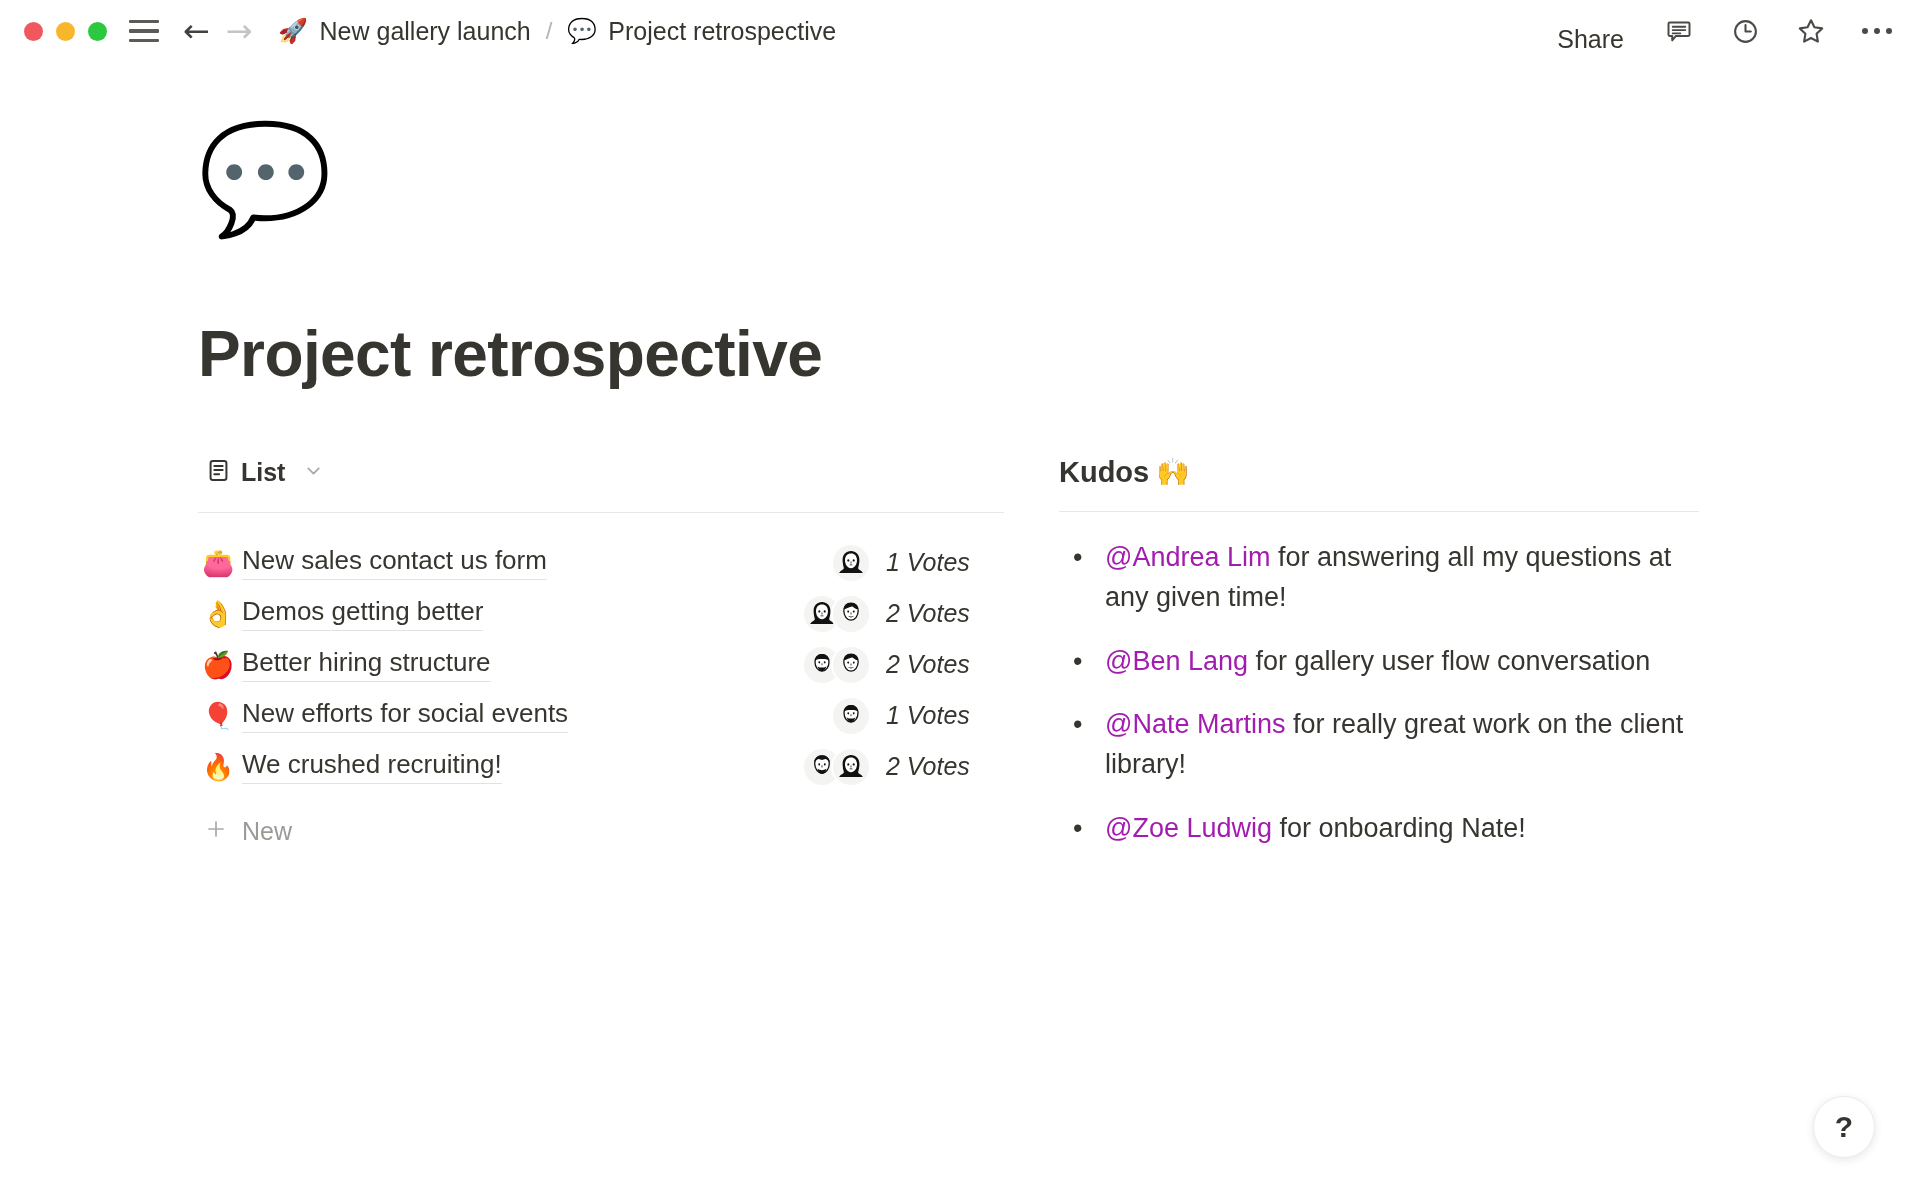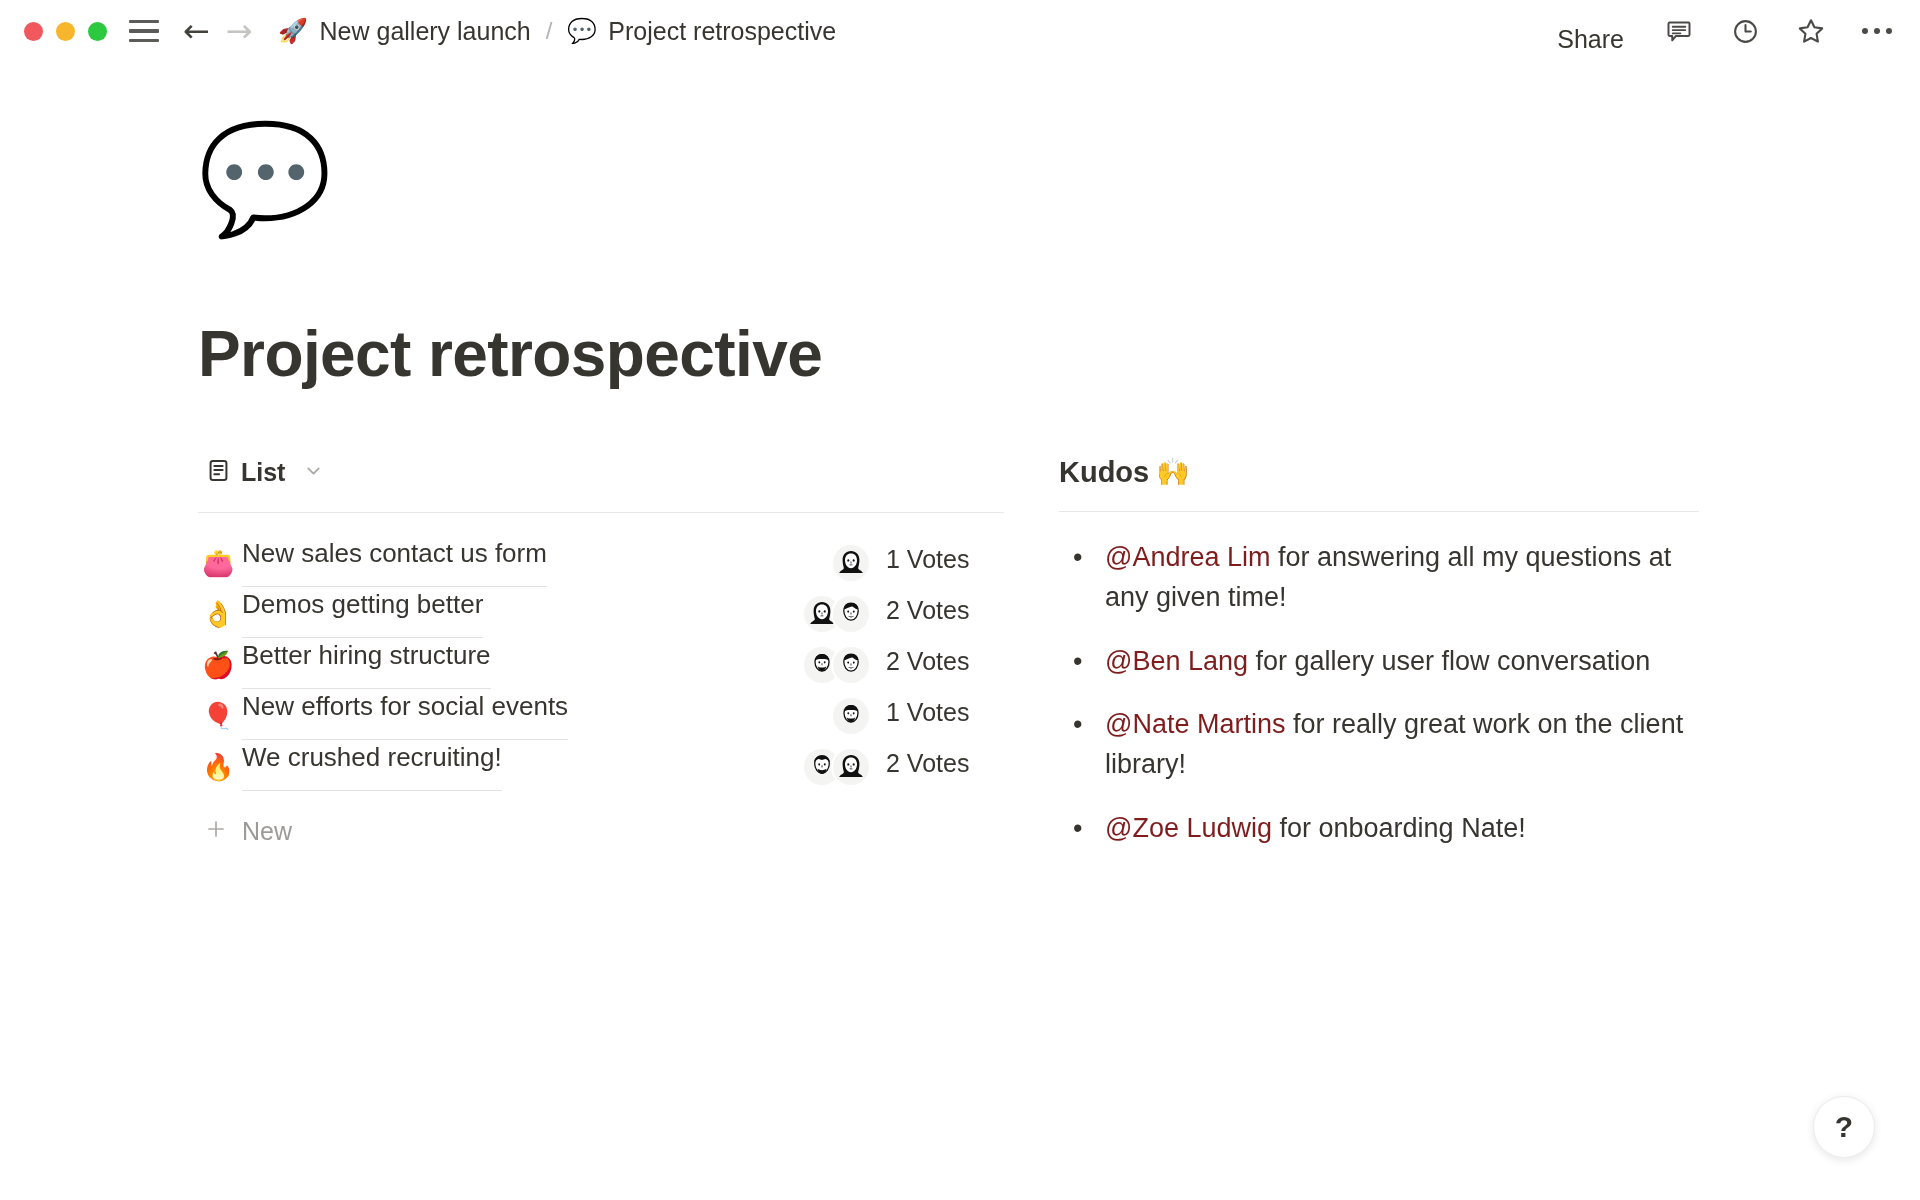--- a/index.html
+++ b/index.html
@@ -221,28 +221,30 @@
     font-size: 26px;
     width: 40px;
     flex: 0 0 40px;
     font-family: "DejaVu Sans", sans-serif;
     line-height: 1;
   }
   .row-title {
     font-size: 26px;
     color: #37352f;
     border-bottom: 1.6px solid #e3e2e0;
-    padding-bottom: 17px;
+    padding-bottom: 3px;
     cursor: pointer;
     white-space: nowrap;
   }
   .row-right {
     margin-left: auto;
     display: flex;
+    align-items: center;
     gap: 17px;
+    font-style: italic;
   }
   .avatars {
     display: flex;
     align-items: center;
     justify-content: flex-end;
     width: 86px;
   }
   .avatar {
     width: 36px;
     height: 36px;
@@ -303,21 +305,21 @@
   }
   .bullet {
     flex: 0 0 46px;
     font-size: 27px;
     line-height: 1.47;
     padding-left: 14px;
     box-sizing: border-box;
     color: #37352f;
   }
   .kudos-text { flex: 1; }
-  .mention { color: #7f1d1d; }
+  .mention { color: #a21caf; }
 
   
   .help-btn {
     position: absolute;
     right: 45px;
     bottom: 42px;
     width: 60px;
     height: 60px;
     border-radius: 50%;
     background: #ffffff;

